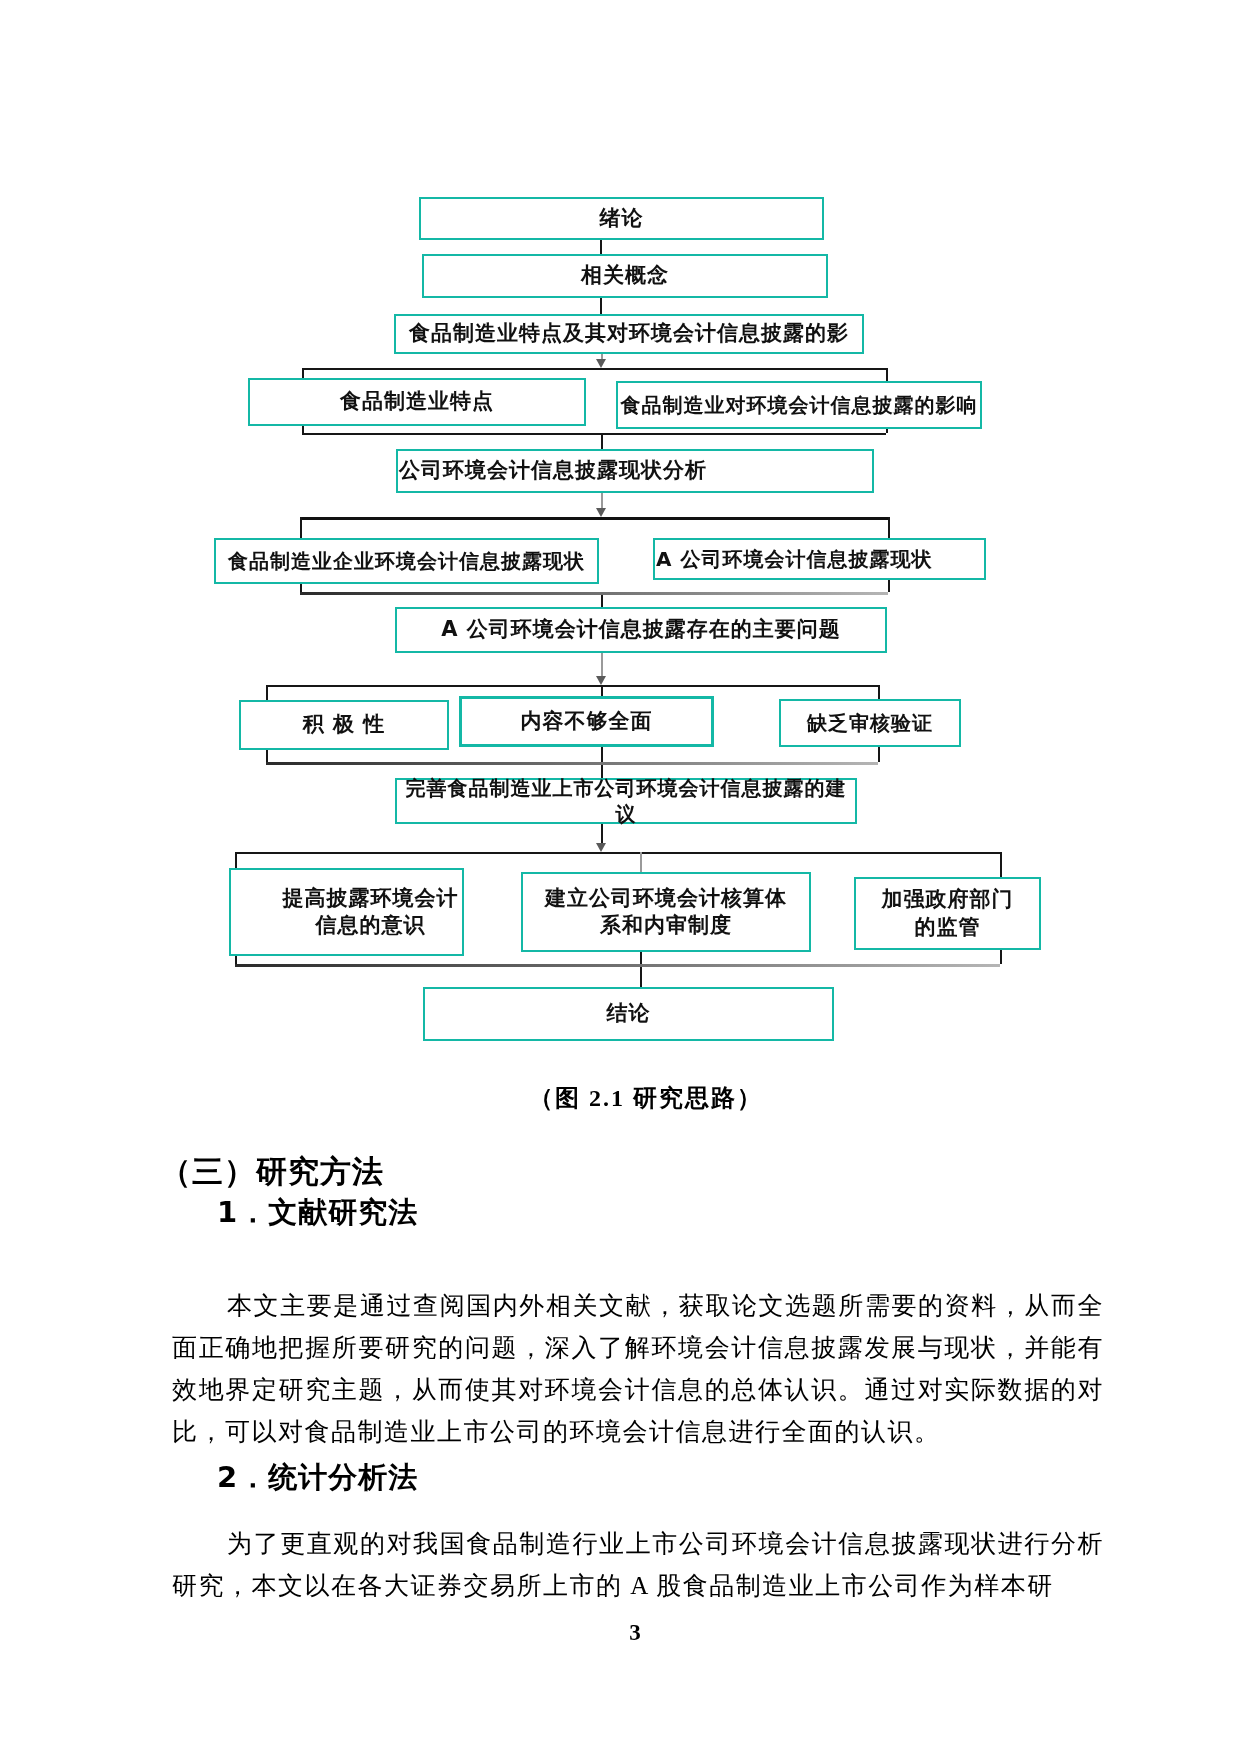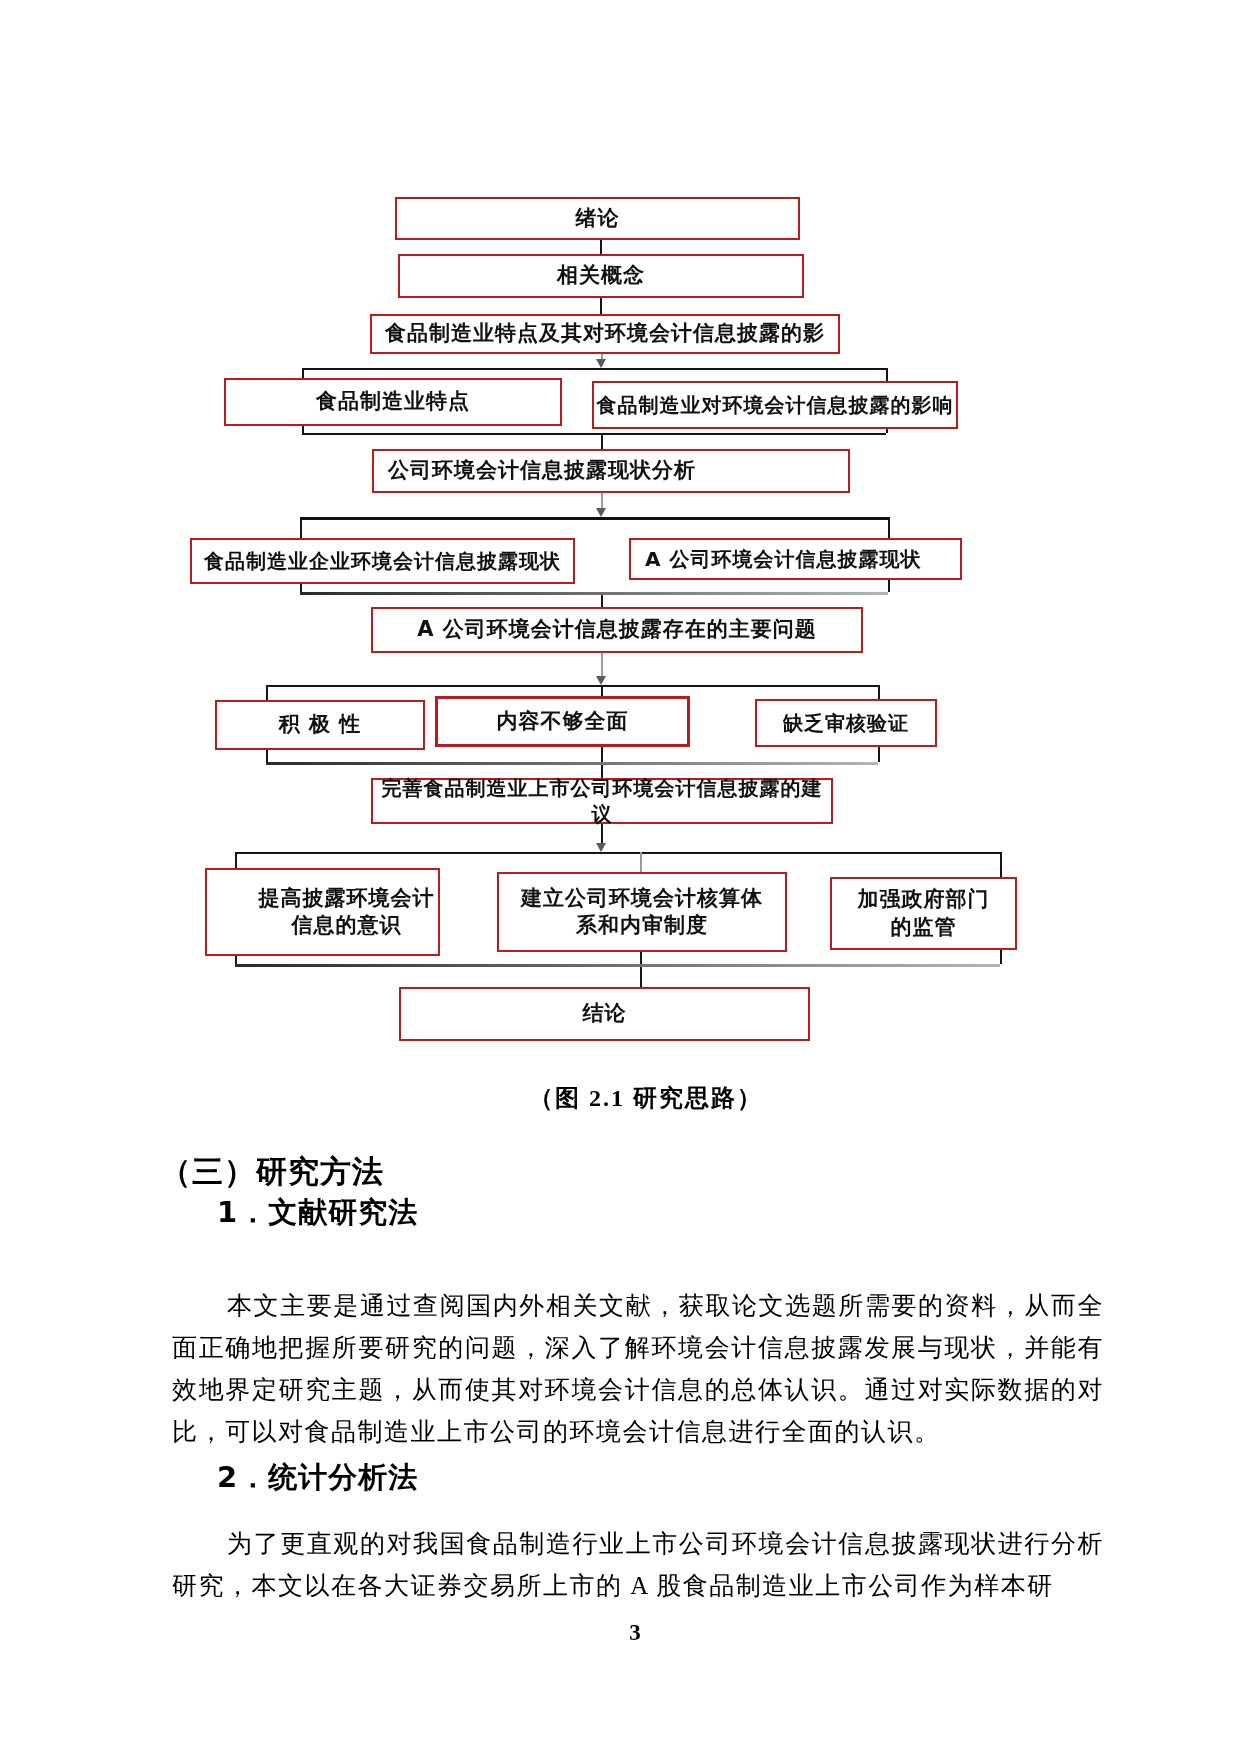--- a/index.html
+++ b/index.html
@@ -1,24 +1,24 @@
 <!DOCTYPE html>
 <html><head>
 <meta charset="utf-8">
 <style>
   html,body{margin:0;padding:0;background:#888;}
   .page{position:relative;width:1240px;height:1754px;background:#ffffff;margin:0 auto;
         font-family:"Liberation Serif",serif;color:#000;overflow:hidden;}
   
-  .fbox{position:absolute;border:2px solid #b91c1c;background:#fff;box-sizing:border-box;
+  .fbox{position:absolute;border:2px solid #14b8a6;background:#fff;box-sizing:border-box;
         display:flex;align-items:center;justify-content:center;text-align:center;
         font-family:"DejaVu Sans",sans-serif;font-weight:bold;color:#111;
-        font-size:21px;line-height:1.3;letter-spacing:1px;}
+        font-size:21px;line-height:1.3;letter-spacing:1px;margin-left:24px;}
   .fbox.thick{border-width:3px;}
-  .fbox.leftalign{justify-content:flex-start;text-align:left;padding-left:14px;}
+  .fbox.leftalign{justify-content:flex-start;text-align:left;padding-left:1px;}
   .fbox .l{display:block;width:100%;}
   .hline,.vline{position:absolute;background:#161616;}
   .hline{height:2px;}
   .vline{width:2px;}
   .grad{background:linear-gradient(to right,#2a2a2a,#b5b5b5);height:3px;}
   .thickline{height:3px;background:#111;}
   .ah{position:absolute;width:0;height:0;border-left:5px solid transparent;
       border-right:5px solid transparent;border-top:9px solid #5a5a5a;}
   .grayline{background:#9a9a9a;}
   

